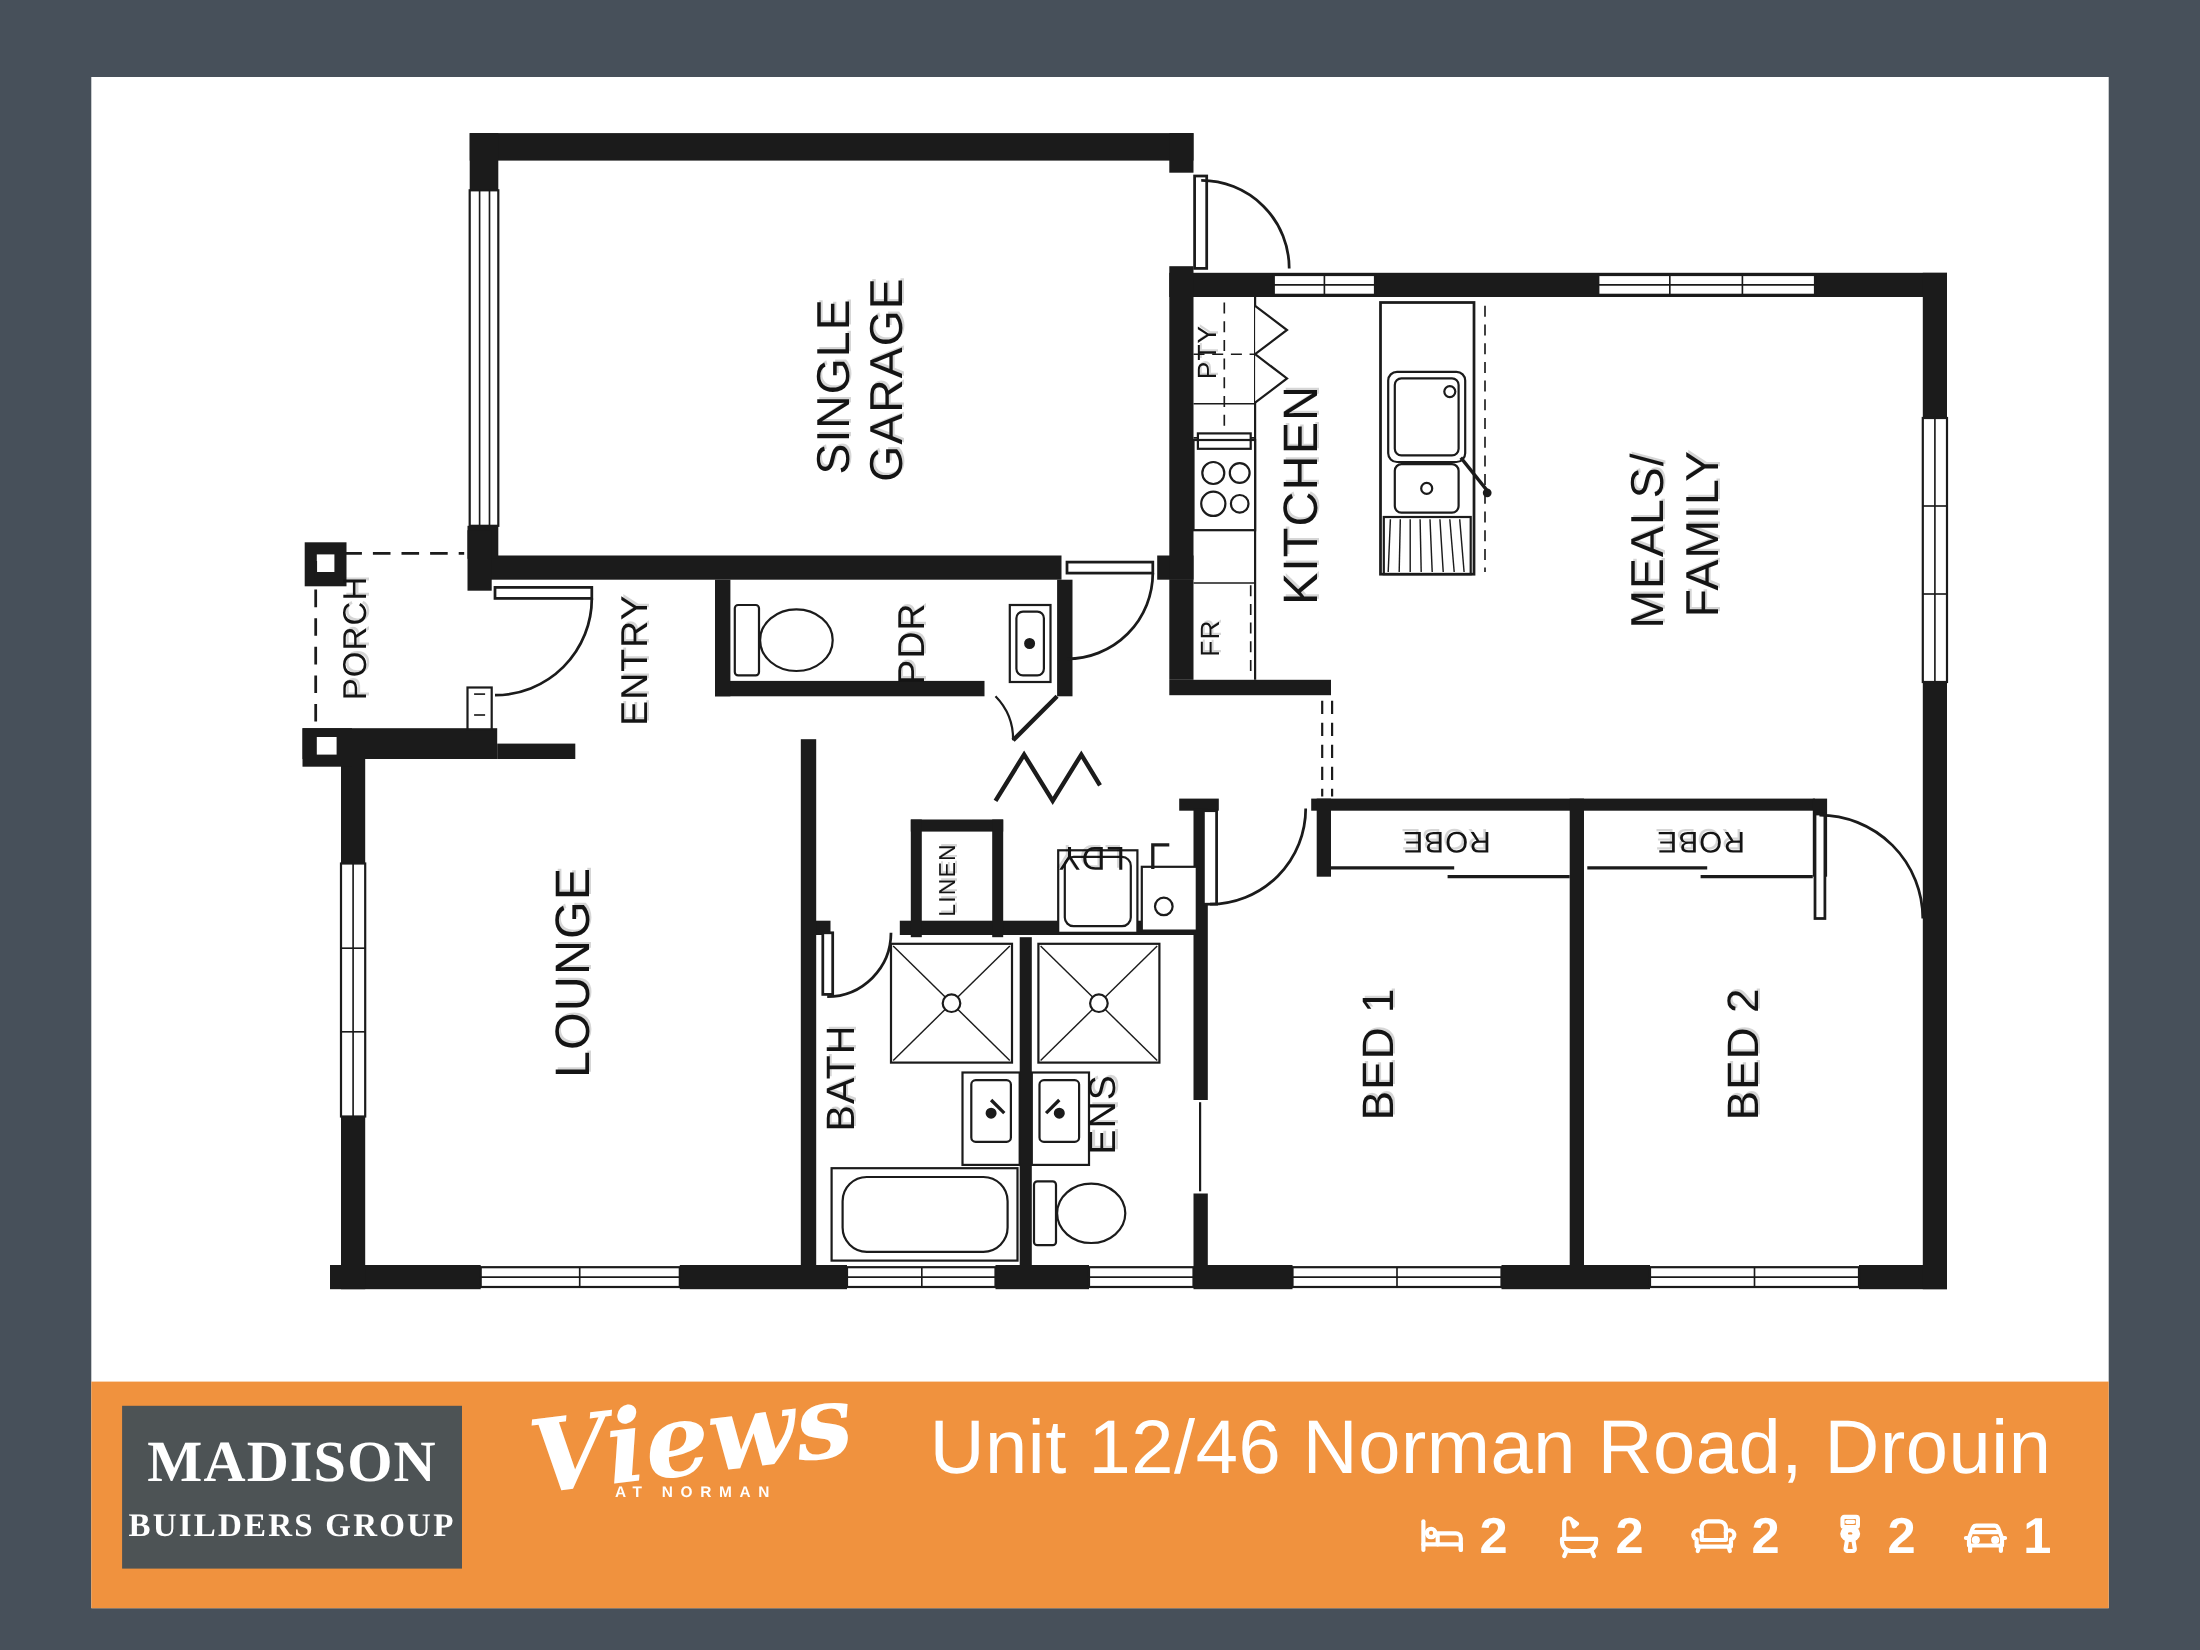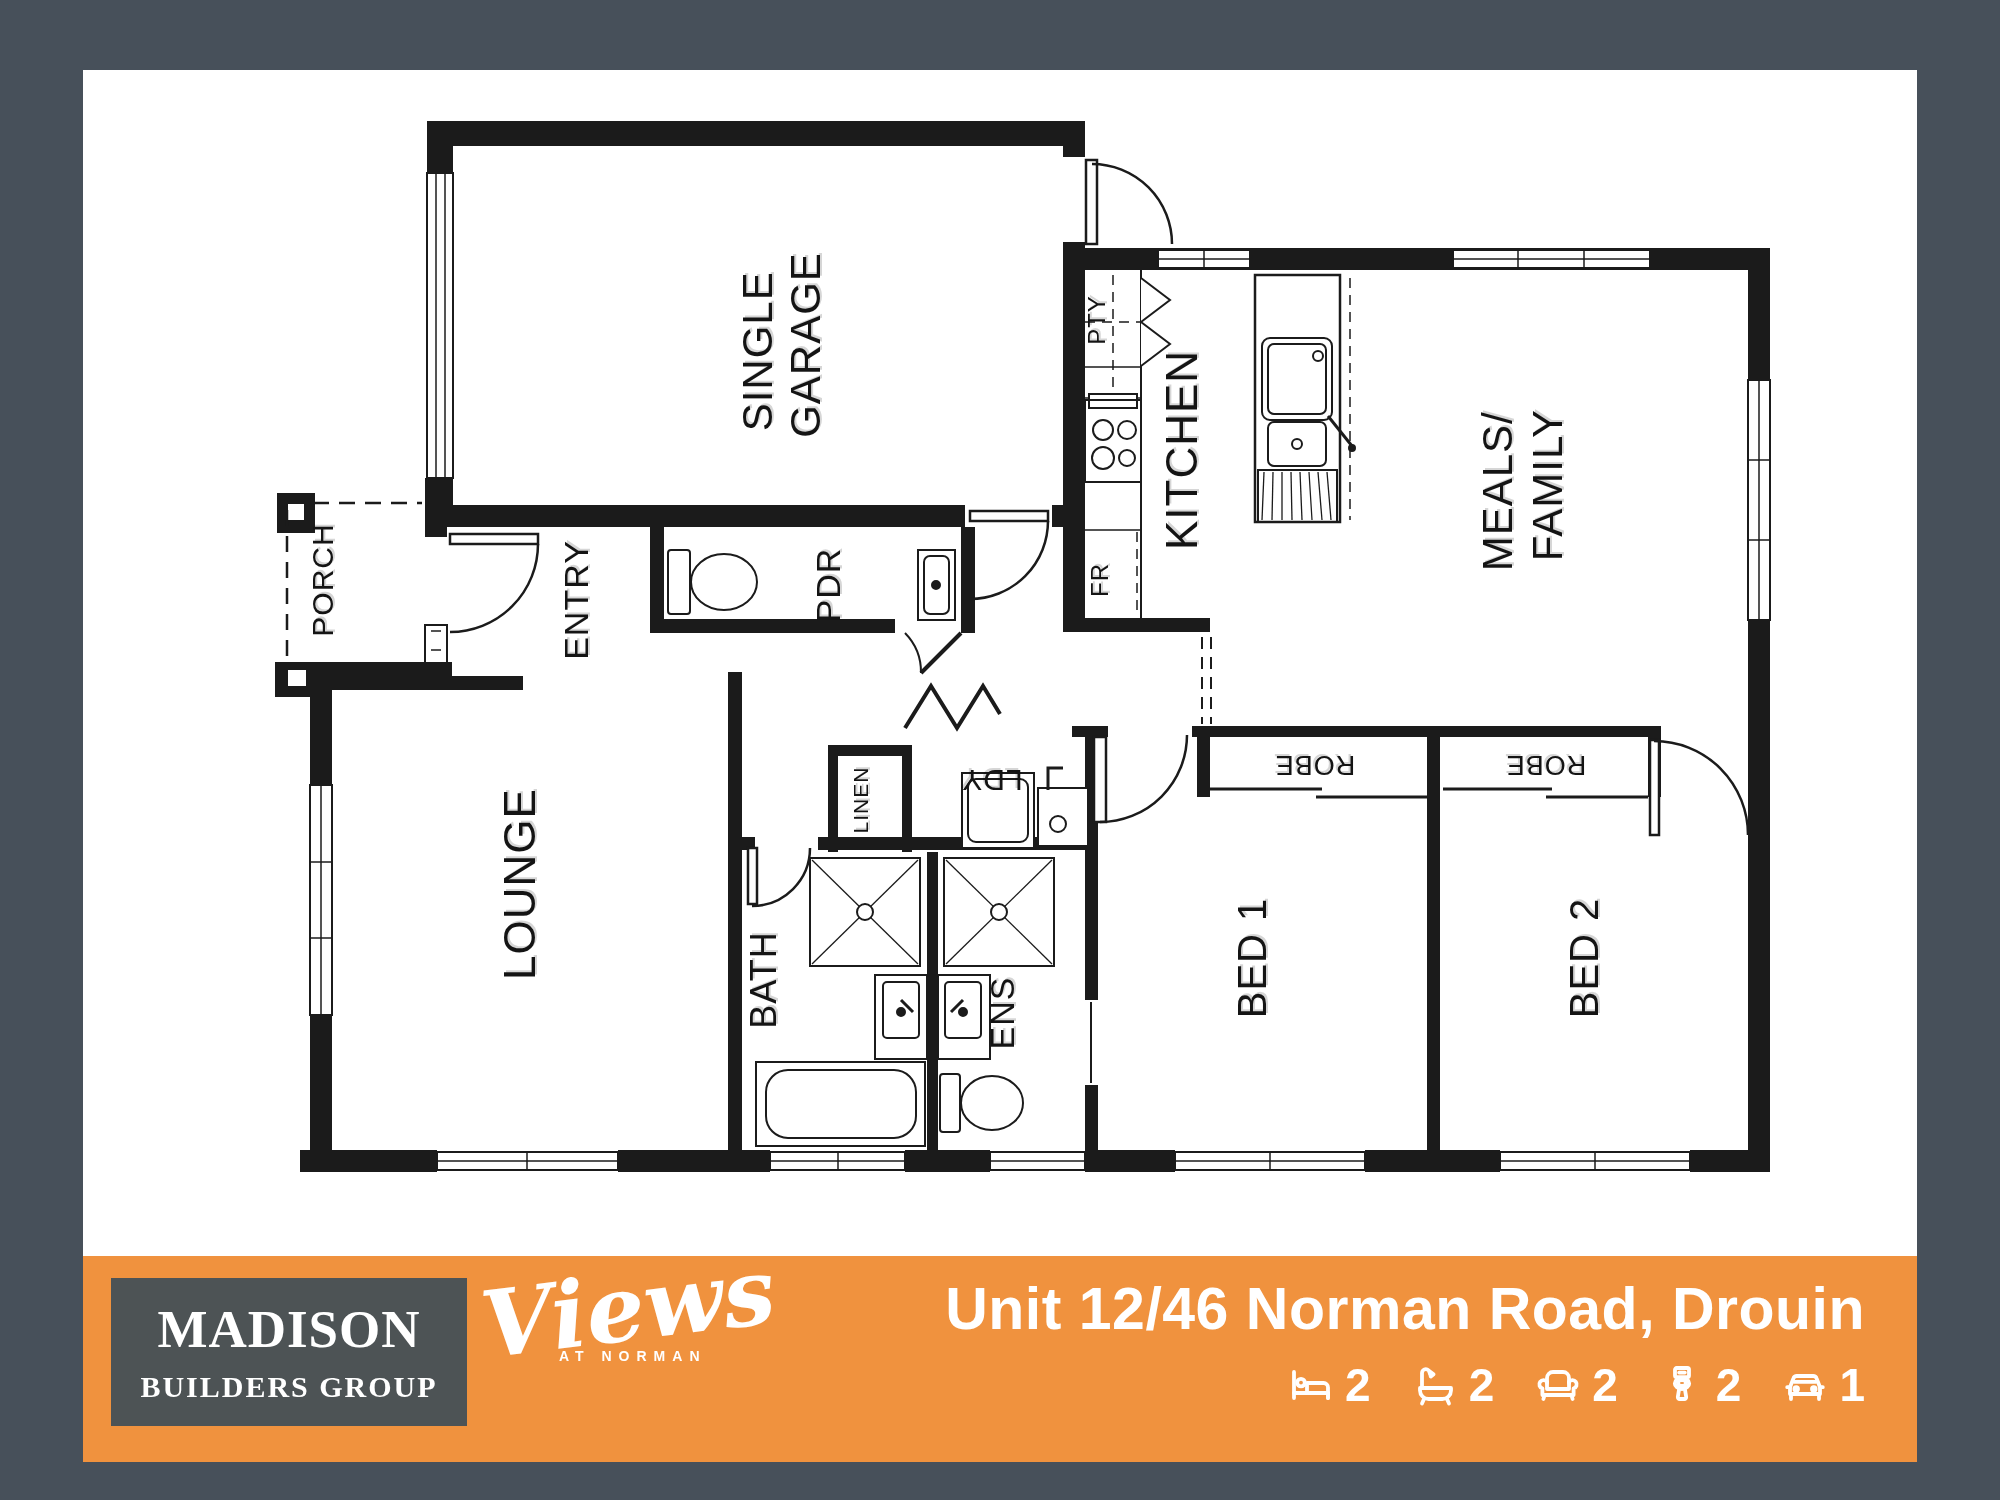--- a/index.html
+++ b/index.html
@@ -17,21 +17,21 @@
   svg.plan text{
     font-family:"Liberation Sans", sans-serif;
     fill:#141414;
     text-shadow:2px 2px 0 rgba(0,0,0,.16);
   }
   .banner{
     position:absolute;left:83px;top:1256px;width:1834px;height:206px;
     background:#f0923e;z-index:3;
   }
   .logo-box{
-    position:absolute;left:28px;top:22px;width:356px;height:148px;
+    position:absolute;left:28px;top:22px;width:309px;height:148px;
     background:#4d5355;color:#fff;
     display:flex;flex-direction:column;align-items:center;justify-content:center;
   }
   .logo-line1{
     font-family:"Liberation Serif", serif;
     font-size:53px;font-weight:600;letter-spacing:1px;line-height:1;
   }
   .logo-line2{
     font-family:"Liberation Serif", serif;
     font-size:30px;font-weight:700;letter-spacing:2px;margin-top:16px;line-height:1;
@@ -46,21 +46,21 @@
     transform:rotate(-7deg);display:inline-block;
   }
   .estate-sub{
     font-size:14px;font-weight:bold;letter-spacing:7px;
     margin:-6px 0 0 78px;
   }
   .addr-block{
     position:absolute;right:52px;top:20px;text-align:right;color:#fff;
   }
   .addr{
-    font-size:59px;font-weight:bold;letter-spacing:.5px;line-height:1.15;
+    font-size:69px;font-weight:normal;letter-spacing:.5px;line-height:1.15;
   }
   .stats{
     margin-top:14px;display:flex;justify-content:flex-end;align-items:center;gap:40px;
   }
   .stat{display:flex;align-items:center;gap:10px;}
   .stat svg{width:48px;height:48px;stroke:#fff;fill:none;stroke-width:1.9;stroke-linecap:round;stroke-linejoin:round;}
   .stat .n{font-size:46px;font-weight:bold;}
 </style>
 </head>
 <body>

